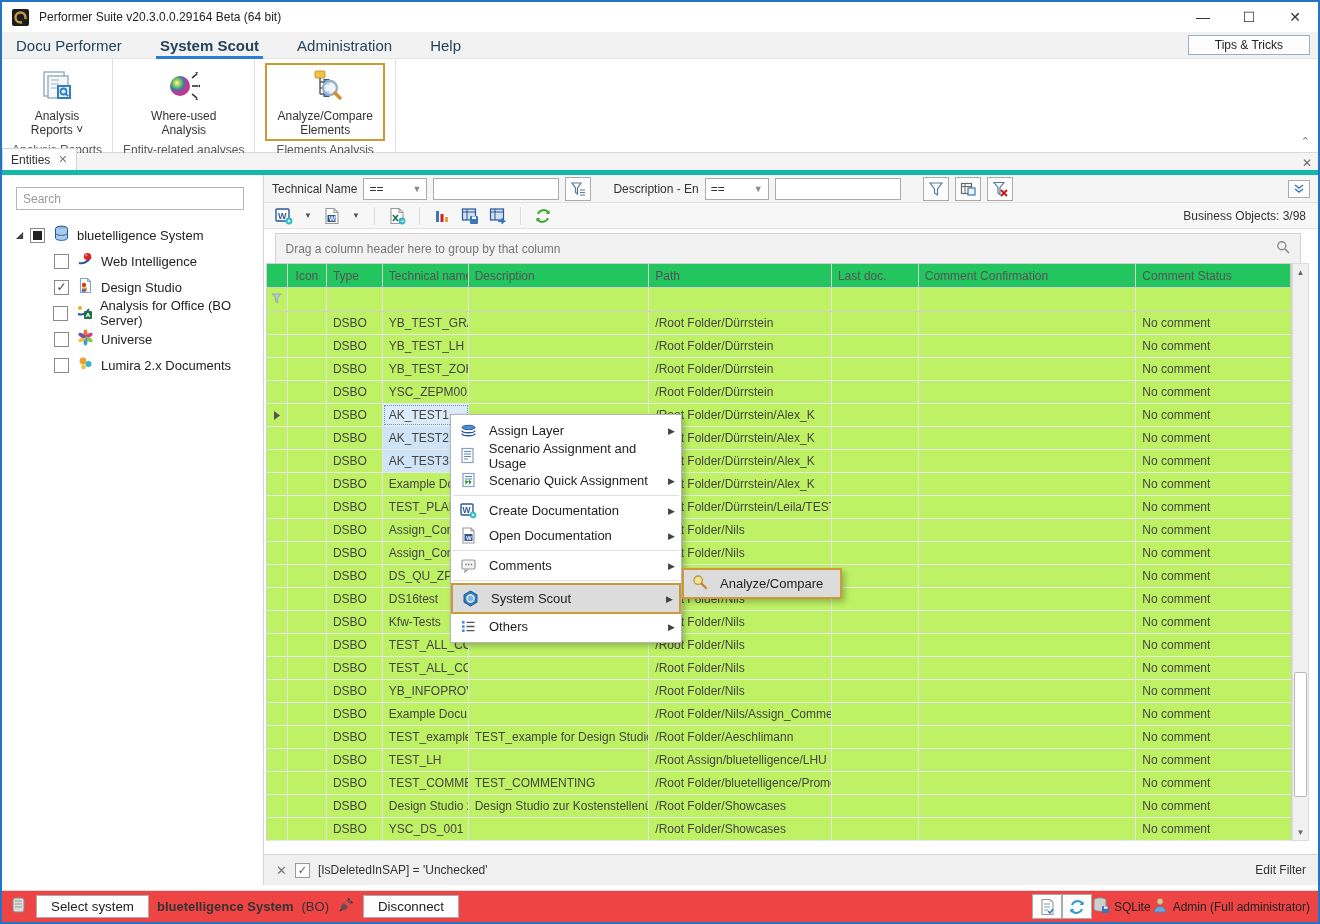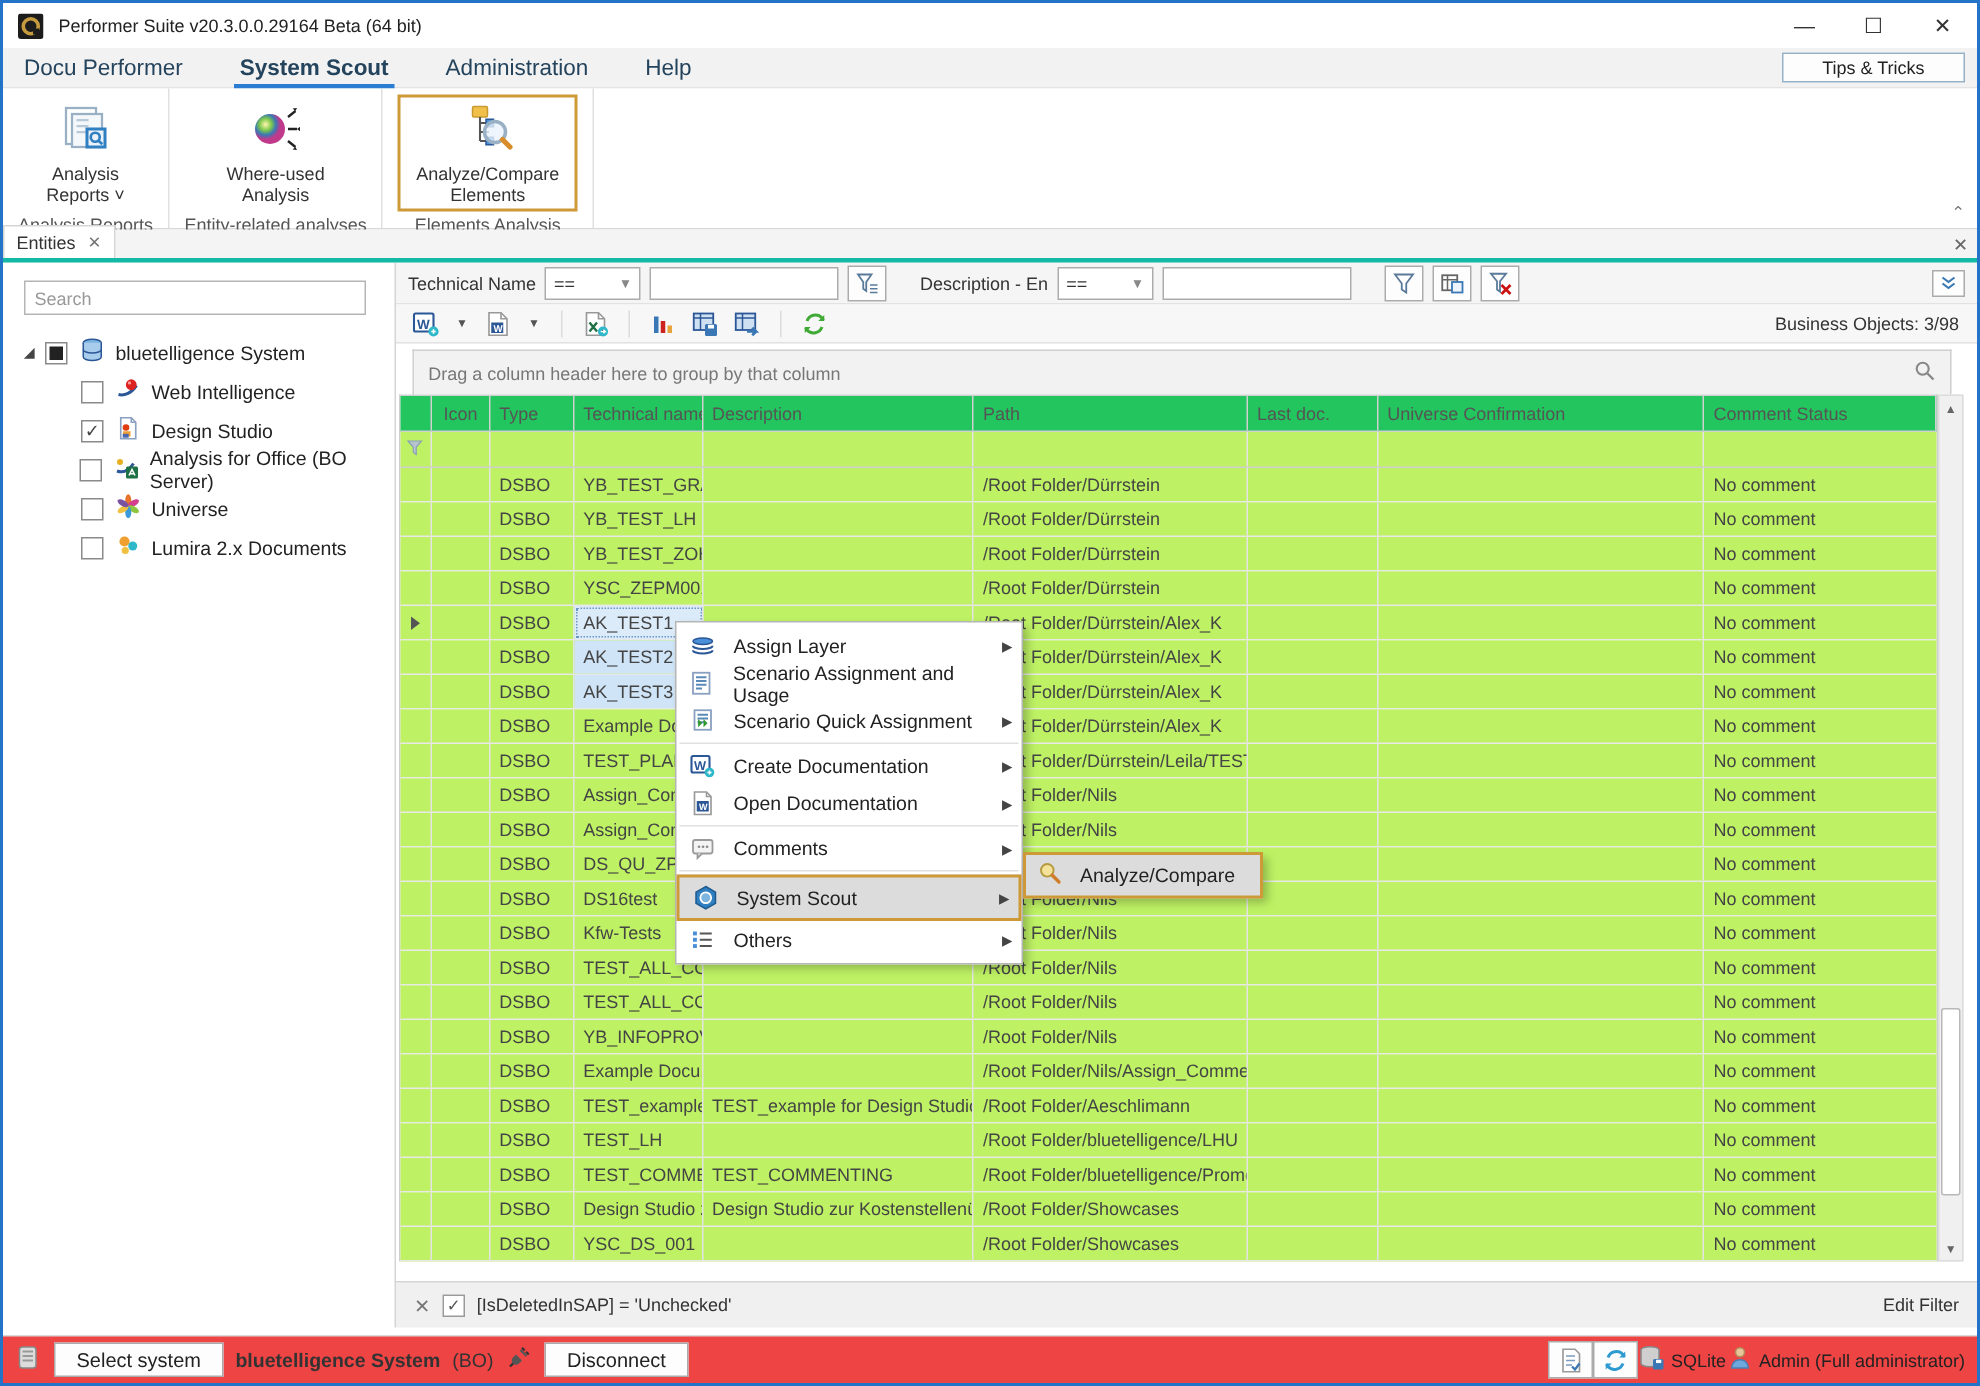--- a/index.html
+++ b/index.html
@@ -25,21 +25,21 @@
   .ribbon { height:94px; background:#fff; display:flex; position:relative; border-bottom:1px solid #d9d9d9; flex:0 0 auto; }
   .rgroup { display:flex; flex-direction:column; align-items:center; padding:4px 10px 0 10px; border-right:1px solid #e0e0e0; min-width:108px; }
   .rbtn { display:flex; flex-direction:column; align-items:center; padding:3px 10px 2px 10px; border:2px solid transparent; }
   .rbtn.highlighted { border-color:#ce9a38; }
   .rbtn .icon svg { width:36px; height:36px; }
   .rbtn-label { font-size:12px; color:#333; text-align:center; line-height:14px; margin-top:2px; white-space:pre-line; }
   .rgroup-caption { margin-top:auto; font-size:12px; color:#555; padding:2px 0 3px 0; }
   .ribbon-collapse { position:absolute; right:8px; bottom:4px; color:#777; font-size:11px; }
 
   
-  .tabstrip { height:22px; background:#f4f4f4; border-bottom:3px solid #14b8a6; display:flex; align-items:flex-end; flex:0 0 auto; position:relative; }
+  .tabstrip { height:22px; background:#f4f4f4; border-bottom:5px solid #14b8a6; display:flex; align-items:flex-end; flex:0 0 auto; position:relative; }
   .doctab { background:#fff; border:1px solid #d5d5d5; border-bottom:none; height:22px; padding:0 8px; display:flex; align-items:center; gap:8px; font-size:12px; color:#333; }
   .doctab .close { color:#777; font-size:11px; }
   .tabstrip .strip-close { position:absolute; right:6px; top:3px; color:#666; font-size:12px; }
 
   
   .content { flex:1 1 auto; display:flex; min-height:0; }
   .sidebar { width:262px; border-right:1px solid #d5d5d5; background:#fff; padding-top:10px; flex:0 0 auto; }
   .search-box { display:block; width:228px; margin:2px 0 12px 14px; height:23px; border:1px solid #b5b5b5; padding:0 6px; font-size:12px; color:#333; font-family:"Liberation Sans",sans-serif; }
   .search-box::placeholder { color:#999; }
   .tree { font-size:13px; }
@@ -426,21 +426,21 @@
         <div class="grid-wrap">
           <div class="grid" id="grid">
               <div class="grow hdr">
                 <span class="gc c0"></span>
                 <span class="gc c1">Icon</span>
                 <span class="gc c2">Type</span>
                 <span class="gc c3">Technical name</span>
                 <span class="gc c4">Description</span>
                 <span class="gc c5">Path</span>
                 <span class="gc c6">Last doc.</span>
-                <span class="gc c7">Universe Confirmation</span>
+                <span class="gc c7">Comment Confirmation</span>
                 <span class="gc c8">Comment Status</span>
               </div>
               <div class="grow autofilter">
                 <span class="gc c0">
                   <span class="icon"><svg viewBox="0 0 11 11">
                       <path d="M1 1h9l-3.5 4v5l-2-1.5V5z" fill="#b8c4ce" stroke="#8aa0b4" stroke-width=".8"></path>
                     </svg></span>
                 </span>
                 <span class="gc c1"></span>
                 <span class="gc c2"></span>
@@ -823,21 +823,21 @@
                       <path d="M3 1h7l3 3v11H3z" fill="#fff" stroke="#8aa0c0" stroke-width="1"></path>
                       <path d="M10 1v3h3" fill="none" stroke="#8aa0c0"></path>
                       <circle cx="6.2" cy="7.5" r="2" fill="#e03c10"></circle>
                       <rect x="4.5" y="9.8" width="4.6" height="3.2" fill="#f0a030"></rect>
                       <rect x="4.2" y="11.6" width="3.6" height="2.6" fill="#5a78c0"></rect>
                     </svg></span>
                 </span>
                 <span class="gc c2">DSBO</span>
                 <span class="gc c3">TEST_LH</span>
                 <span class="gc c4"></span>
-                <span class="gc c5">/Root Folder/bluetelligence/LHU</span>
+                <span class="gc c5">/Root Assign/bluetelligence/LHU</span>
                 <span class="gc c6"></span>
                 <span class="gc c7"></span>
                 <span class="gc c8">No comment</span>
               </div>
               <div class="grow">
                 <span class="gc c0 ind"></span>
                 <span class="gc c1">
                   <span class="icon"><svg viewBox="0 0 15 16">
                       <path d="M3 1h7l3 3v11H3z" fill="#fff" stroke="#8aa0c0" stroke-width="1"></path>
                       <path d="M10 1v3h3" fill="none" stroke="#8aa0c0"></path>

